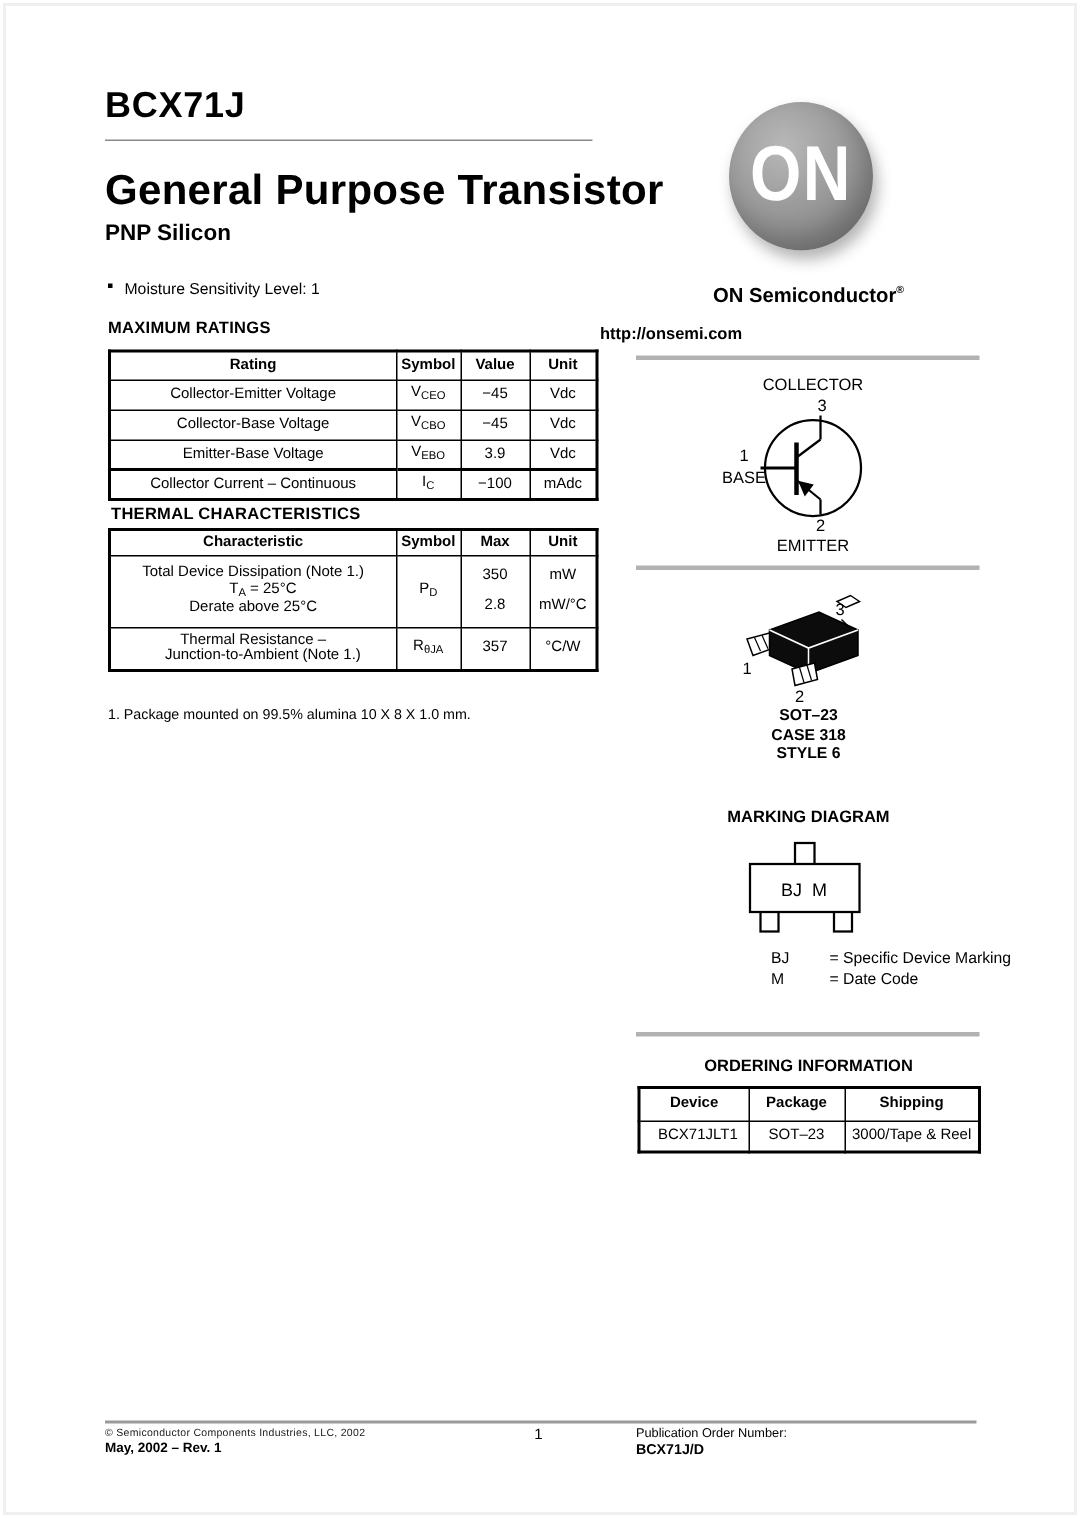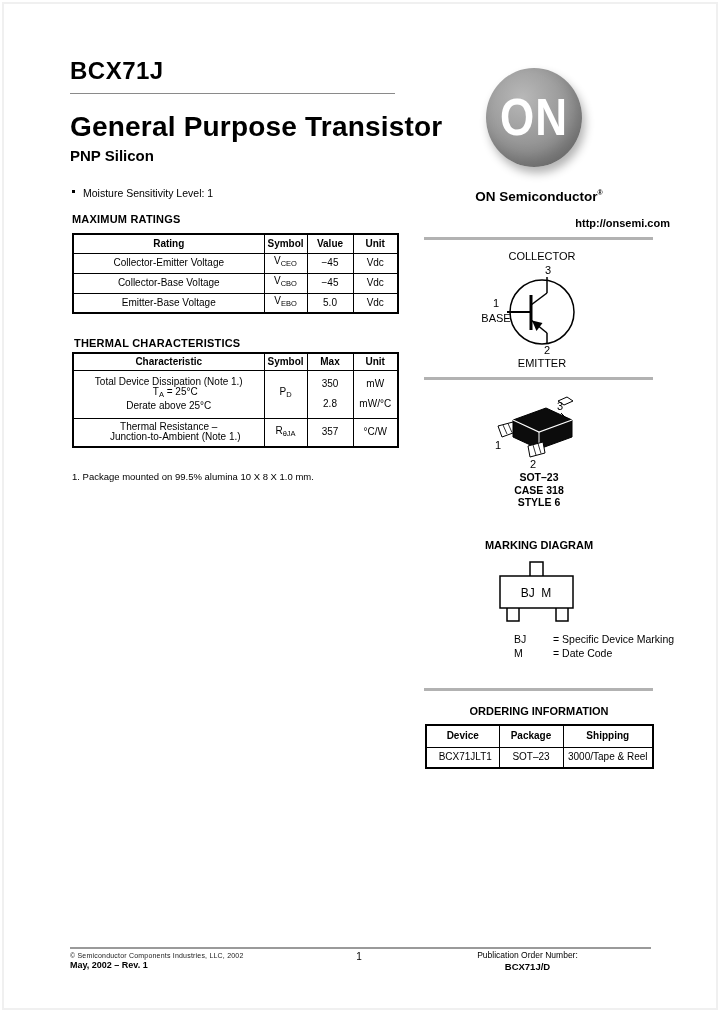--- a/index.html
+++ b/index.html
@@ -41,21 +41,21 @@
   #footnote { left:72px; top:471px; font-size:9.5px; }
 
   
   #logo-ball { left:486px; top:68px; width:96px; height:99px; border-radius:50%;
     background: radial-gradient(circle at 38% 30%, #b8b8b8 0%, #9a9a9a 45%, #808080 78%, #747474 100%);
     box-shadow: 3px 6px 10px rgba(0,0,0,.30), inset -6px -9px 14px rgba(0,0,0,.15);
     display:flex; align-items:center; justify-content:center; }
   #logo-on { color:#fff; font-size:44px; font-weight:bold; letter-spacing:1px; transform:scaleY(1.18); padding-bottom:2px; }
   #brand-line { left:424px; top:189px; width:230px; text-align:center; font-size:13.5px; font-weight:bold; }
   #brand-line sup { font-size:7px; vertical-align:6px; }
-  #site-url { left:440px; top:217px; width:230px; text-align:right; font-size:11px; font-weight:bold; }
+  #site-url { left:400px; top:217px; width:230px; text-align:left; font-size:11px; font-weight:bold; }
   .divider { left:424px; width:229px; height:3px; background:#b2b2b2; }
   #div1 { top:237px; } #div2 { top:377px; } #div3 { top:688px; }
 
   svg text { font-family:"Liberation Sans", sans-serif; }
   #pinout-svg  { left:424px; top:246px; }
   #package-svg { left:424px; top:392px; }
   #package-caption { left:424px; top:471px; width:230px; text-align:center; font-size:10.5px; font-weight:bold; line-height:12.5px; }
   #marking-heading { left:424px; top:539px; width:230px; text-align:center; font-size:11px; font-weight:bold; }
   #marking-svg { left:424px; top:556px; }
   #marking-legend { left:474px; top:633px; font-size:10.5px; line-height:13.5px; }
@@ -66,21 +66,21 @@
   #ordering-table { left:425px; top:724px; width:227px; border:2px solid #000; }
   #ordering-table th { height:22px; }
   #ordering-table td { height:21px; }
   #ordering-table td.l { padding-left:8px; }
 
   
   #footer-rule { left:70px; top:947px; width:581px; height:2px; background:#9a9a9a; }
   #footer-copyright { left:70px; top:952px; font-size:7px; color:#1a1a1a; letter-spacing:.2px; }
   #footer-daterev { left:70px; top:960px; font-size:9px; font-weight:bold; }
   #footer-page { left:299px; top:951px; width:120px; text-align:center; font-size:10px; }
-  #footer-right { left:412px; top:950px; width:231px; text-align:center; font-size:8.5px; line-height:11px; }
+  #footer-right { left:424px; top:950px; width:231px; text-align:left; font-size:8.5px; line-height:11px; }
   #footer-pub-number { font-weight:bold; font-size:9.5px; }
 </style>
 </head>
 <body>
 
 <div id="page">
   <div class="frame"></div>
 
   <div class="abs" id="part-number">BCX71J</div>
   <div class="abs" id="title-rule"></div>
@@ -116,22 +116,28 @@
       </tr>
       <tr>
         <td class="l">Collector-Base Voltage</td>
         <td><span>V</span><sub>CBO</sub></td>
         <td>−45</td>
         <td>Vdc</td>
       </tr>
       <tr>
         <td class="l">Emitter-Base Voltage</td>
         <td><span>V</span><sub>EBO</sub></td>
-        <td>5.0</td>
+        <td>3.9</td>
         <td>Vdc</td>
+      </tr>
+      <tr class="sep">
+        <td class="l">Collector Current – Continuous</td>
+        <td><span>I</span><sub>C</sub></td>
+        <td>−100</td>
+        <td>mAdc</td>
       </tr>
     </tbody>
   </table>
 
   <div class="abs section-heading" id="tc-heading">THERMAL CHARACTERISTICS</div>
   <table class="spec" id="tc-table">
     <colgroup>
         <col style="width:191px">
         <col style="width:43px">
         <col style="width:46px">

